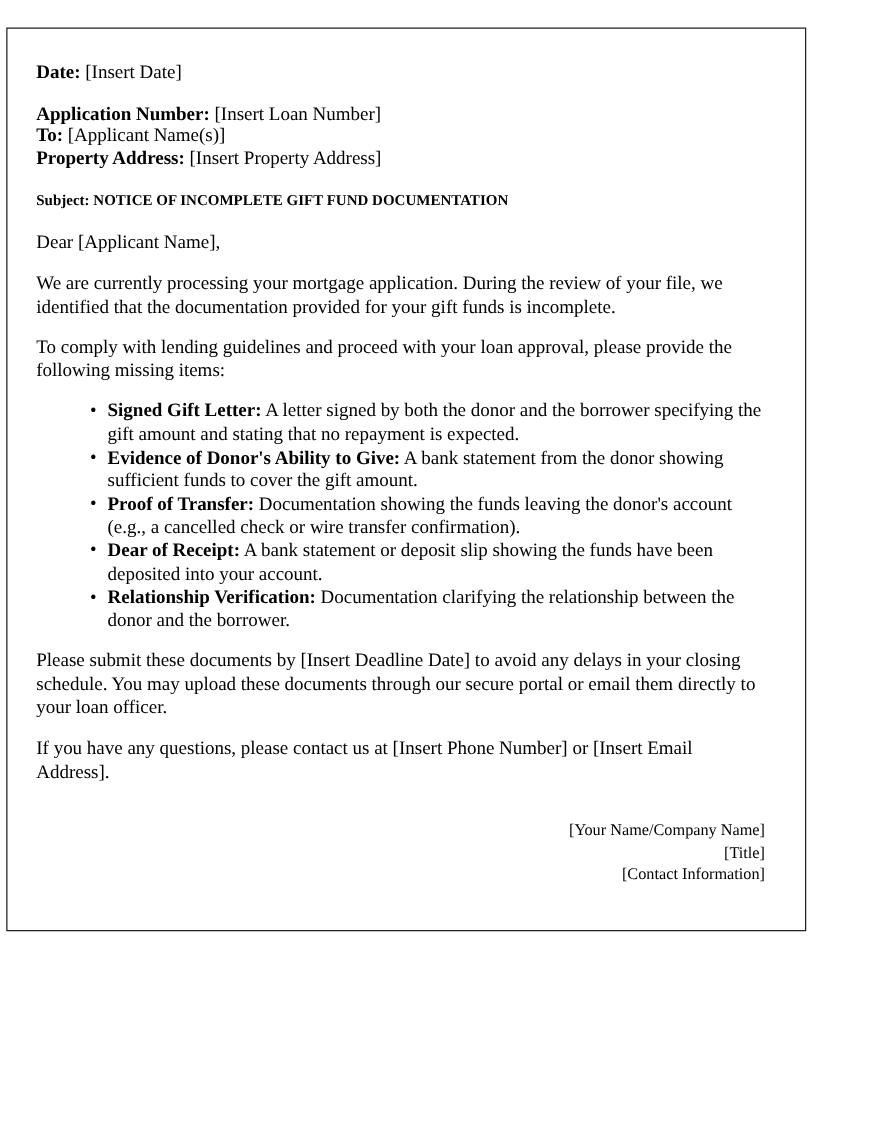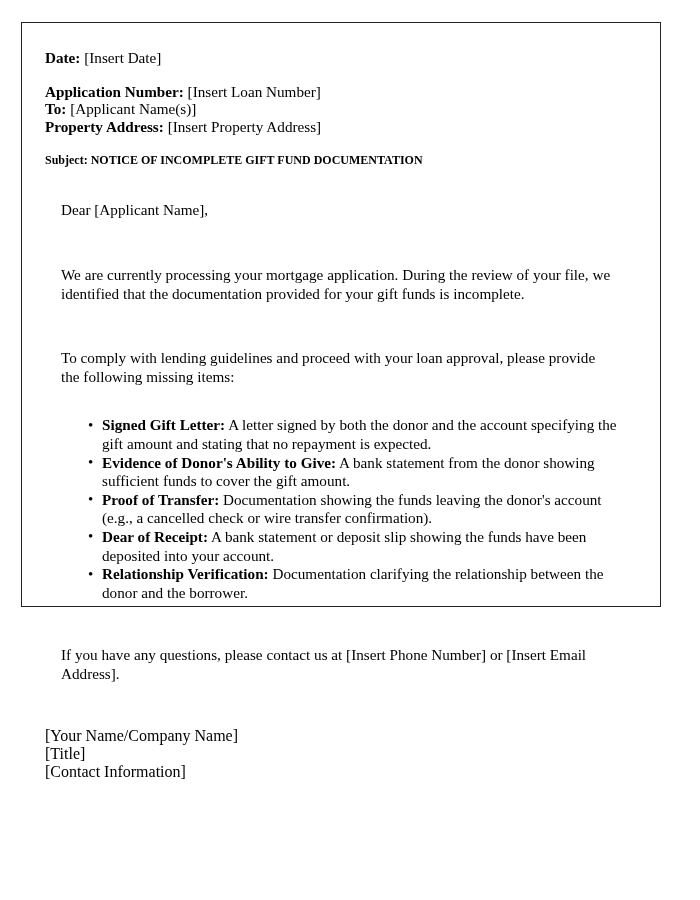--- a/index.html
+++ b/index.html
@@ -9,44 +9,44 @@
   }
   body {
     width: 700px;
     height: 900px;
     font-family: "Liberation Serif", "DejaVu Serif", serif;
     color: #000000;
     overflow: hidden;
   }
   .page {
     position: absolute;
-    left: 21px;
+    left: 5px;
     top: 22px;
     width: 640px;
-    height: 585px;
+    height: 723px;
     border: 1px solid #222222;
     box-sizing: border-box;
     background: #ffffff;
   }
   .content {
     padding: 26px 32px 0 23px;
     box-sizing: border-box;
   }
   .line {
     font-size: 15.2px;
     line-height: 17.6px;
     white-space: nowrap;
   }
   .bold { font-weight: bold; }
   .block-gap-lg { height: 16px; }
   .block-gap-md { height: 14px; }
   .para {
     font-size: 15.2px;
     line-height: 18.6px;
-    margin: 16px;
+    margin: 0;
     text-align: left;
   }
   .subject {
     font-size: 12px;
     line-height: 18px;
     font-weight: bold;
     white-space: nowrap;
   }
   ul.items {
     margin: 0;
@@ -61,23 +61,24 @@
     margin: 0;
   }
   ul.items li .bullet {
     position: absolute;
     left: 0;
     top: -0.5px;
     font-size: 15px;
     line-height: 18.6px;
   }
   .sig-line {
-    font-size: 16px;
+    font-size: 13px;
     line-height: 17.6px;
     white-space: nowrap;
+    text-align: right;
   }
 </style>
 </head>
 <body>
 
 <div class="page">
   <div class="content">
 
     <div class="line">
       <span class="bold">Date:</span>
@@ -111,29 +112,30 @@
 
     <p class="para">We are currently processing your mortgage application. During the review of your file, we identified that the documentation provided for your gift funds is incomplete.</p>
 
     <div class="block-gap-md"></div>
 
     <p class="para">To comply with lending guidelines and proceed with your loan approval, please provide the following missing items:</p>
 
     <div class="block-gap-md"></div>
 
     <ul class="items" id="required-items-list">
-        <li><span class="bullet">•</span><span class="bold">Signed Gift Letter:</span><span> A letter signed by both the donor and the account specifying the gift amount and stating that no repayment is expected.</span></li>
+        <li><span class="bullet">•</span><span class="bold">Signed Gift Letter:</span><span> A letter signed by both the donor and the borrower specifying the gift amount and stating that no repayment is expected.</span></li>
         <li><span class="bullet">•</span><span class="bold">Evidence of Donor's Ability to Give:</span><span> A bank statement from the donor showing sufficient funds to cover the gift amount.</span></li>
         <li><span class="bullet">•</span><span class="bold">Proof of Transfer:</span><span> Documentation showing the funds leaving the donor's account (e.g., a cancelled check or wire transfer confirmation).</span></li>
         <li><span class="bullet">•</span><span class="bold">Dear of Receipt:</span><span> A bank statement or deposit slip showing the funds have been deposited into your account.</span></li>
         <li><span class="bullet">•</span><span class="bold">Relationship Verification:</span><span> Documentation clarifying the relationship between the donor and the borrower.</span></li>
       </ul>
 
     <div class="block-gap-md"></div>
 
+    <p class="para">Please submit these documents by [Insert Deadline Date] to avoid any delays in your closing schedule. You may upload these documents through our secure portal or email them directly to your loan officer.</p>
 
     <div class="block-gap-md"></div>
 
     <p class="para">If you have any questions, please contact us at [Insert Phone Number] or [Insert Email Address].</p>
 
     <div class="block-gap-md"></div>
 
 
     <div class="block-gap-md"></div>
 

